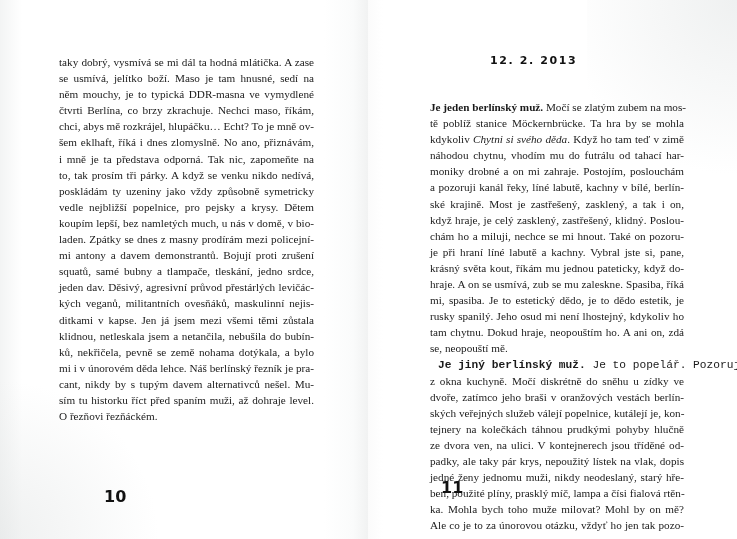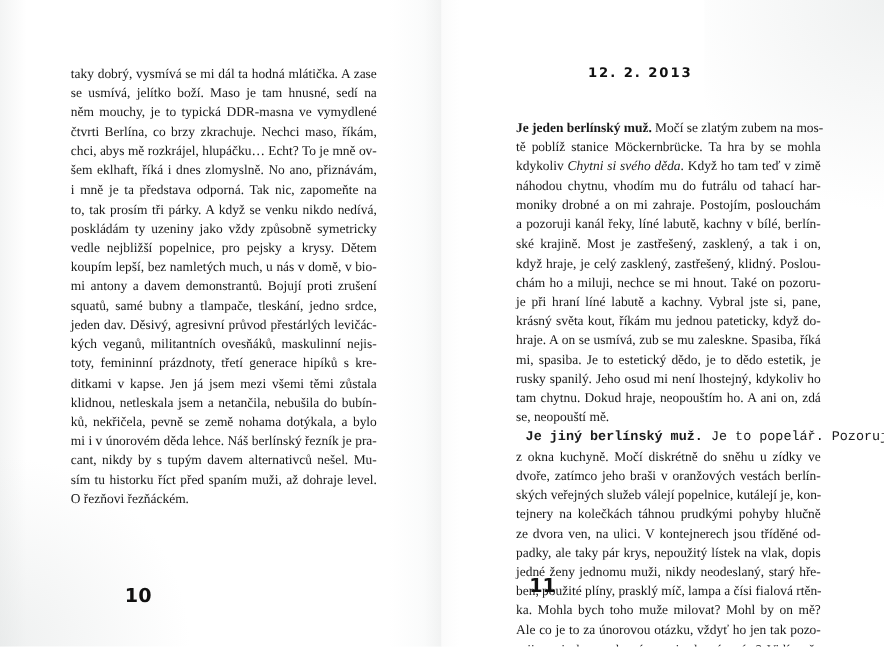--- a/index.html
+++ b/index.html
@@ -114,25 +114,25 @@
         <span class="line">se usmívá, jelítko boží. Maso je tam hnusné, sedí na</span>
         <span class="line">něm mouchy, je to typická DDR-masna ve vymydlené</span>
         <span class="line">čtvrti Berlína, co brzy zkrachuje. Nechci maso, říkám,</span>
         <span class="line">chci, abys mě rozkrájel, hlupáčku… Echt? To je mně ov-</span>
         <span class="line">šem eklhaft, říká i dnes zlomyslně. No ano, přiznávám,</span>
         <span class="line">i mně je ta představa odporná. Tak nic, zapomeňte na</span>
         <span class="line">to, tak prosím tři párky. A když se venku nikdo nedívá,</span>
         <span class="line">poskládám ty uzeniny jako vždy způsobně symetricky</span>
         <span class="line">vedle nejbližší popelnice, pro pejsky a krysy. Dětem</span>
         <span class="line">koupím lepší, bez namletých much, u nás v domě, v bio-</span>
+        <span class="line">laden. Zpátky se dnes z masny prodírám mezi policejní-</span>
         <span class="line">mi antony a davem demonstrantů. Bojují proti zrušení</span>
         <span class="line">squatů, samé bubny a tlampače, tleskání, jedno srdce,</span>
         <span class="line">jeden dav. Děsivý, agresivní průvod přestárlých levičác-</span>
         <span class="line">kých veganů, militantních ovesňáků, maskulinní nejis-</span>
-        <span class="line">toty, femininní prázdnoty, třetí generace hipíků s kre-</span>
         <span class="line">ditkami v kapse. Jen já jsem mezi všemi těmi zůstala</span>
         <span class="line">klidnou, netleskala jsem a netančila, nebušila do bubín-</span>
         <span class="line">ků, nekřičela, pevně se země nohama dotýkala, a bylo</span>
         <span class="line">mi i v únorovém děda lehce. Náš berlínský řezník je pra-</span>
         <span class="line">cant, nikdy by s tupým davem alternativců nešel. Mu-</span>
         <span class="line">sím tu historku říct před spaním muži, až dohraje level.</span>
         <span class="line last">O řezňovi řezňáckém.</span>
       </div>
     <div class="page-number">10</div>
   </div>

